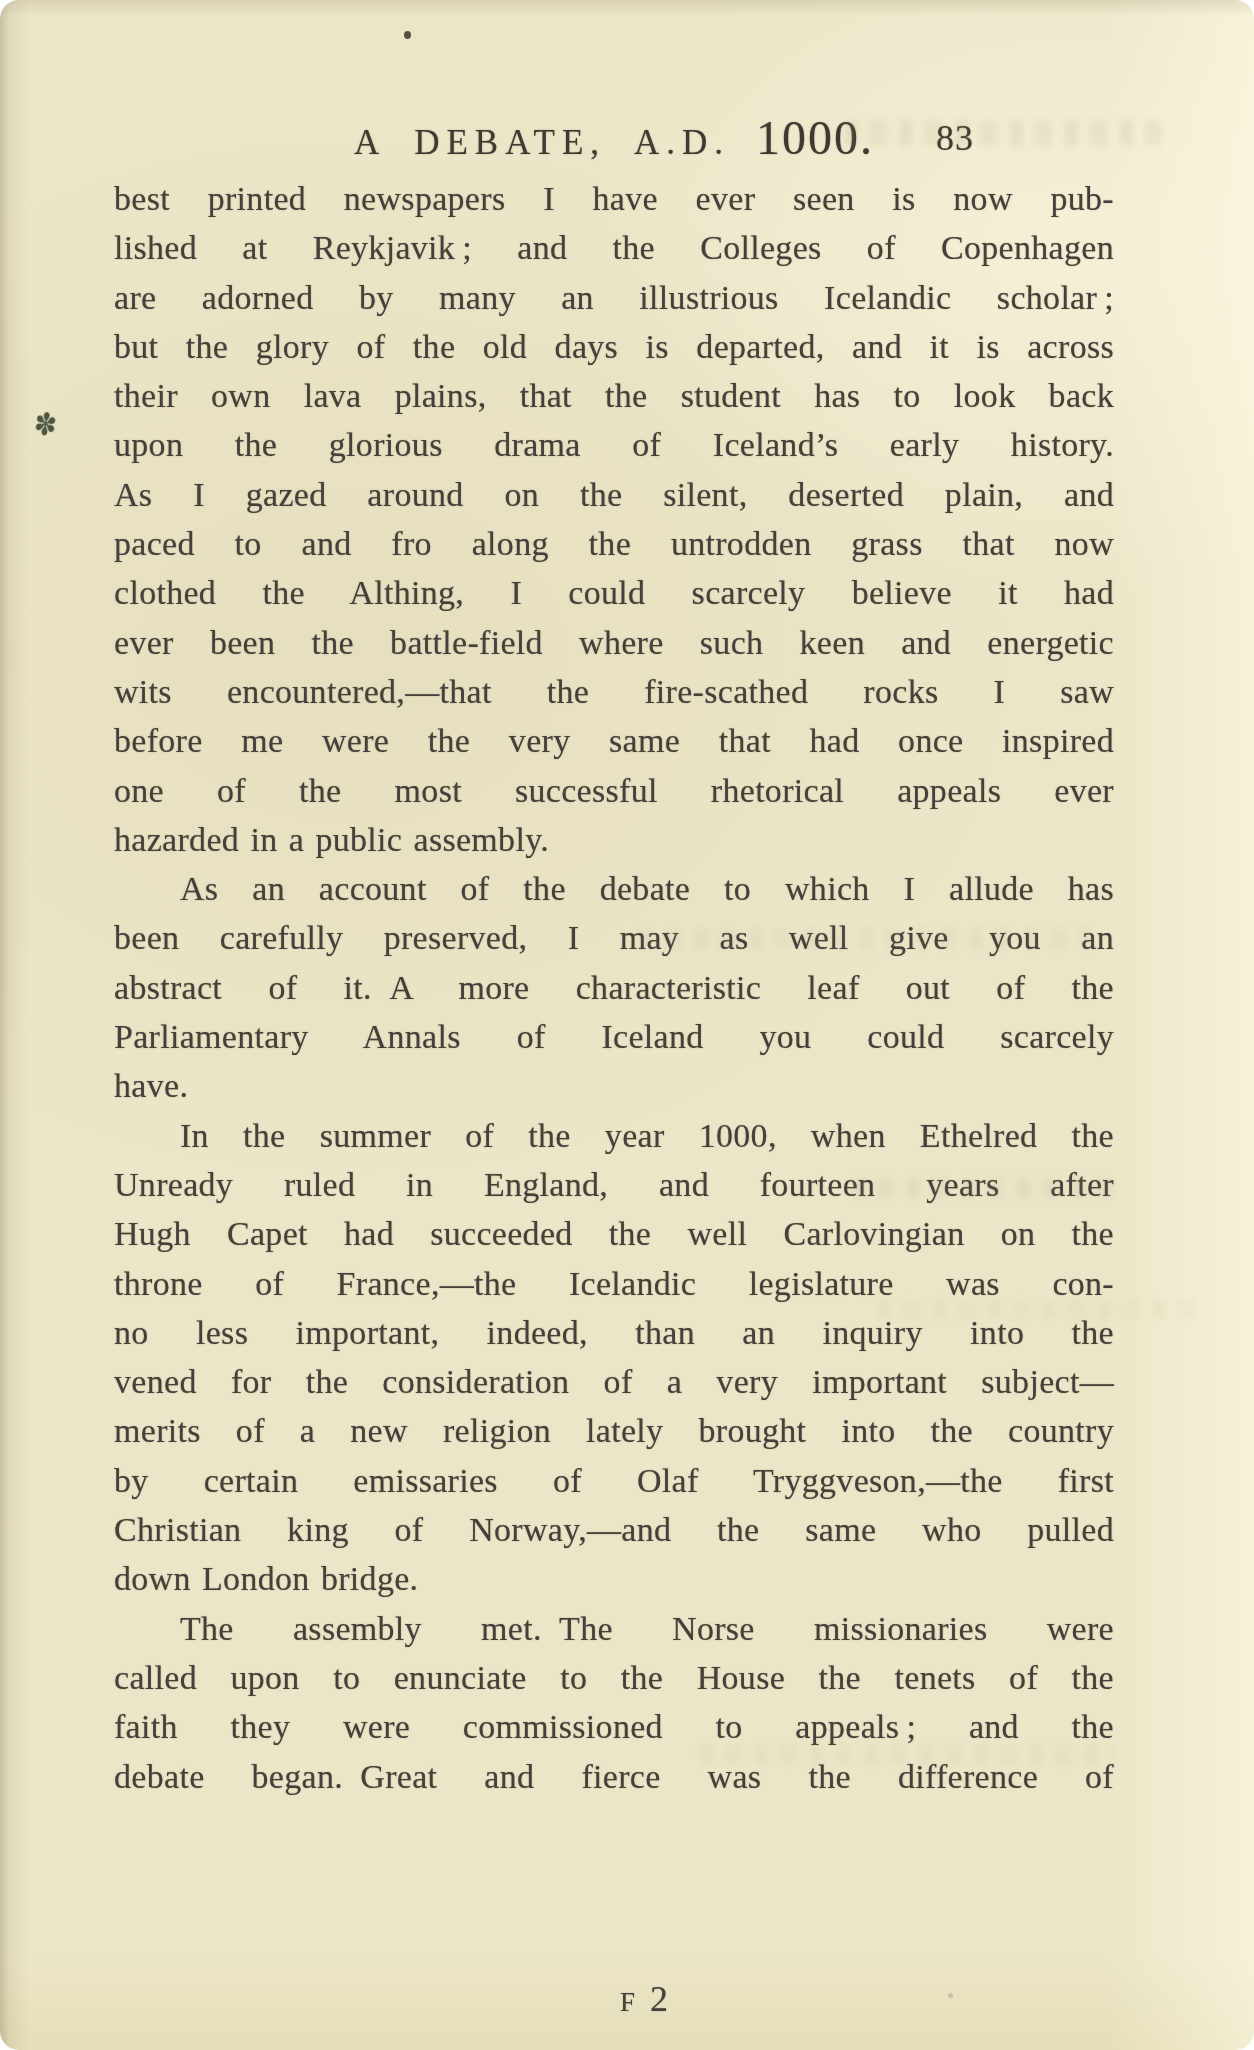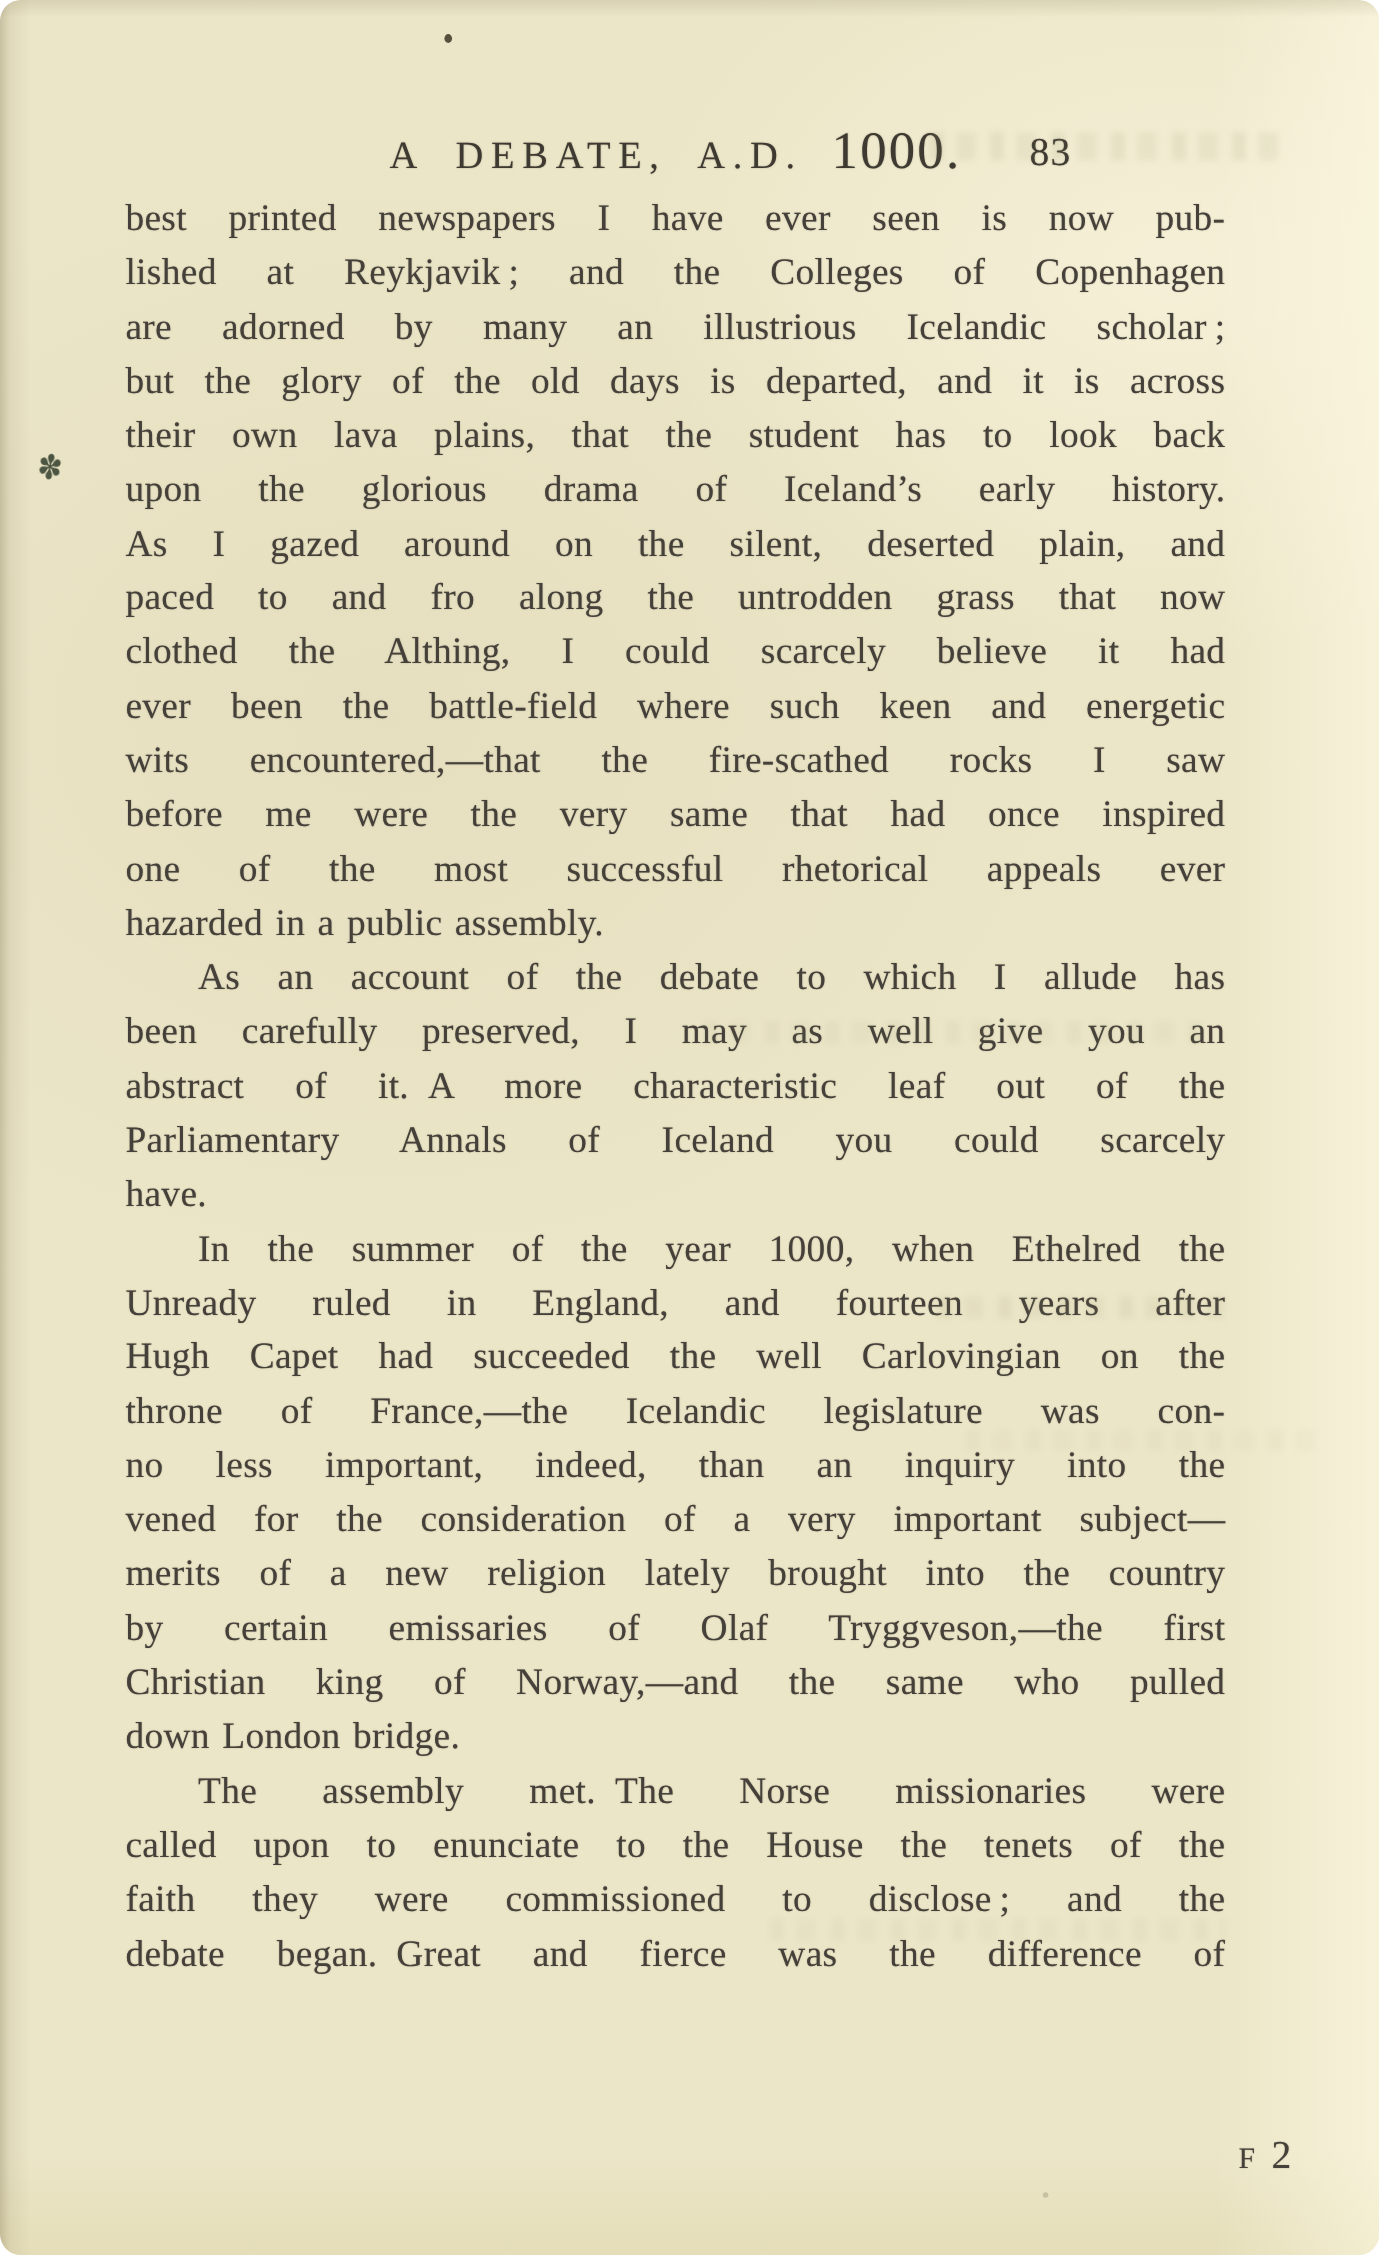--- a/index.html
+++ b/index.html
@@ -38,22 +38,22 @@
     height:49.3px;line-height:49.3px;font-size:34px;
     letter-spacing:0.3px;word-spacing:2.5px;
     text-align:justify;text-align-last:justify;
     white-space:nowrap;
     text-shadow:0 0 1.2px rgba(72,66,52,0.5);
   }
   .line.end{text-align-last:left;white-space:normal;}
   .line.indent{padding-left:66px;}
   
   .signature{
-    position:absolute;top:1940px;left:114px;width:1060px;
-    text-align:right;line-height:38px;color:#45413a;
+    position:absolute;top:1980px;left:114px;width:1060px;
+    text-align:center;line-height:38px;color:#45413a;
     text-shadow:0 0 1.2px rgba(72,66,52,0.5);
   }
   .sig-letter{font-size:27px;letter-spacing:2px;}
   .sig-number{font-size:36px;margin-left:9px;}
   
   .speck{position:absolute;border-radius:50%;}
   .speck-top{left:404px;top:31px;width:7px;height:8px;background:#57503e;filter:blur(0.4px);}
   .speck-bottom{left:948px;top:1993px;width:5px;height:5px;background:#c7c0a2;filter:blur(0.6px);}
   .margin-blot{
     position:absolute;left:34px;top:412px;
@@ -114,21 +114,21 @@
       <div class="line">Hugh Capet had succeeded the well Carlovingian on the</div>
       <div class="line">throne of France,—the Icelandic legislature was con-</div>
       <div class="line">no less important, indeed, than an inquiry into the</div>
       <div class="line">vened for the consideration of a very important subject—</div>
       <div class="line">merits of a new religion lately brought into the country</div>
       <div class="line">by certain emissaries of Olaf Tryggveson,—the first</div>
       <div class="line">Christian king of Norway,—and the same who pulled</div>
       <div class="line end">down London bridge.</div>
       <div class="line indent">The assembly met. The Norse missionaries were</div>
       <div class="line">called upon to enunciate to the House the tenets of the</div>
-      <div class="line">faith they were commissioned to disclose ; and the</div>
+      <div class="line">faith they were commissioned to appeals ; and the</div>
       <div class="line">debate began. Great and fierce was the difference of</div>
     </div>
 
   <div class="signature">
     <span class="sig-letter">F</span>
     <span class="sig-number">2</span>
   </div>
 
   <span class="margin-blot">✽</span>
   <div class="speck speck-top"></div>

